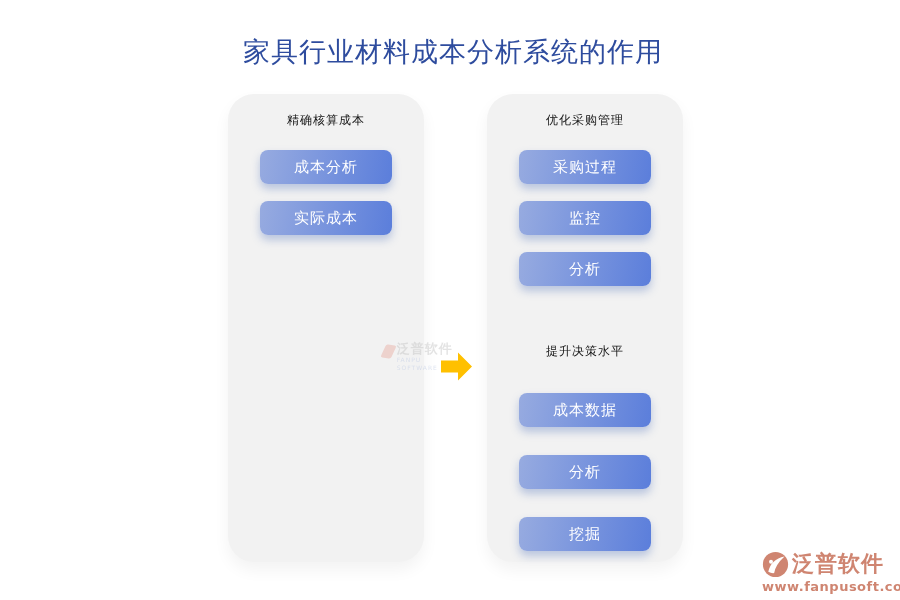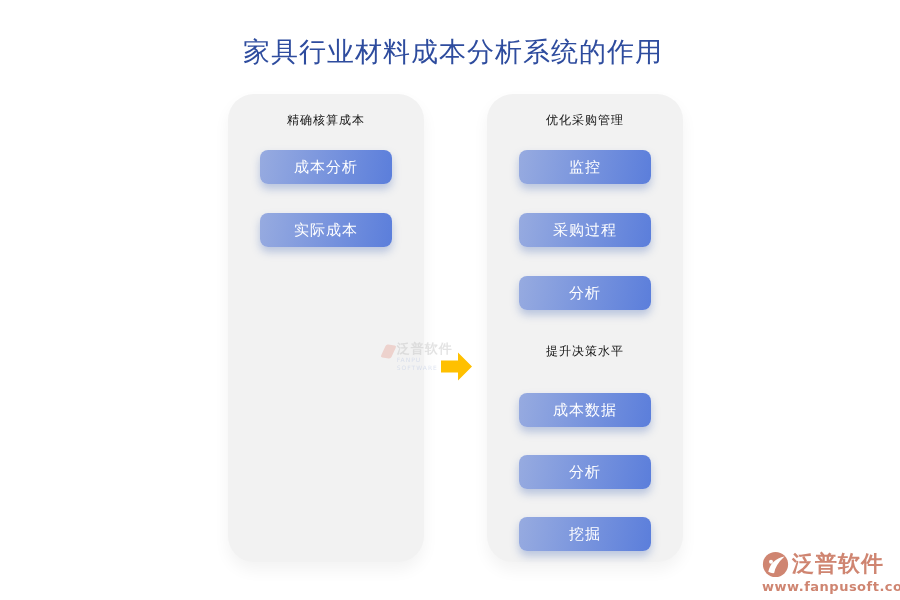--- a/index.html
+++ b/index.html
@@ -29,21 +29,21 @@
   .sec1{top:16px;}
   .sec2{top:247px;}
   .section-header{
     height:20px;line-height:20px;
     font-family:"DejaVu Serif","Liberation Serif",serif;
     font-size:12px;letter-spacing:1px;color:#141414;
   }
   .sec1 .section-header{margin-bottom:20px;}
   .sec2 .section-header{margin-bottom:32px;}
   .btn-stack{display:flex;flex-direction:column;align-items:center;}
-  .sec1 .btn-stack{gap:29px;justify-content:space-between;}
+  .sec1 .btn-stack{gap:17px;justify-content:space-between;}
   .sec2 .btn-stack{gap:28px;}
   .pill-btn{
     width:132px;height:34px;border:none;cursor:pointer;
     border-radius:8px;
     background:linear-gradient(100deg,#97abe0 0%,#5b7edb 100%);
     box-shadow:0 5px 8px rgba(90,120,190,0.38);
     color:#ffffff;font-size:15px;letter-spacing:1px;
     font-family:"DejaVu Sans","Liberation Sans",sans-serif;
     display:flex;align-items:center;justify-content:center;
   }
@@ -88,22 +88,22 @@
       <button class="pill-btn">成本分析</button>
       <button class="pill-btn">实际成本</button>
     </div>
   </div>
 </div>
 
 <div class="panel panel-right">
   <div class="section sec1">
     <div class="section-header">优化采购管理</div>
     <div class="btn-stack">
+      <button class="pill-btn">采购过程</button>
       <button class="pill-btn">监控</button>
-      <button class="pill-btn">采购过程</button>
       <button class="pill-btn">分析</button>
     </div>
   </div>
   <div class="section sec2">
     <div class="section-header">提升决策水平</div>
     <div class="btn-stack">
       <button class="pill-btn">成本数据</button>
       <button class="pill-btn">分析</button>
       <button class="pill-btn">挖掘</button>
     </div>

